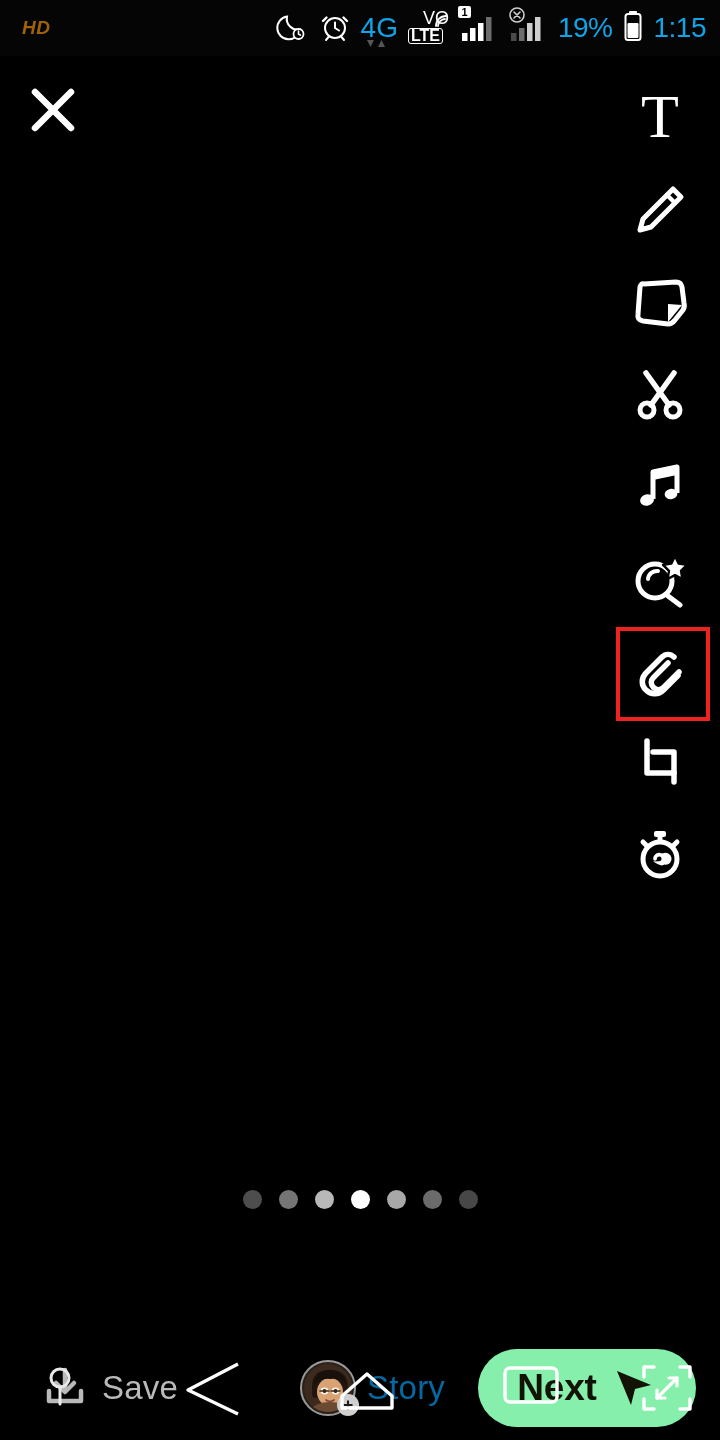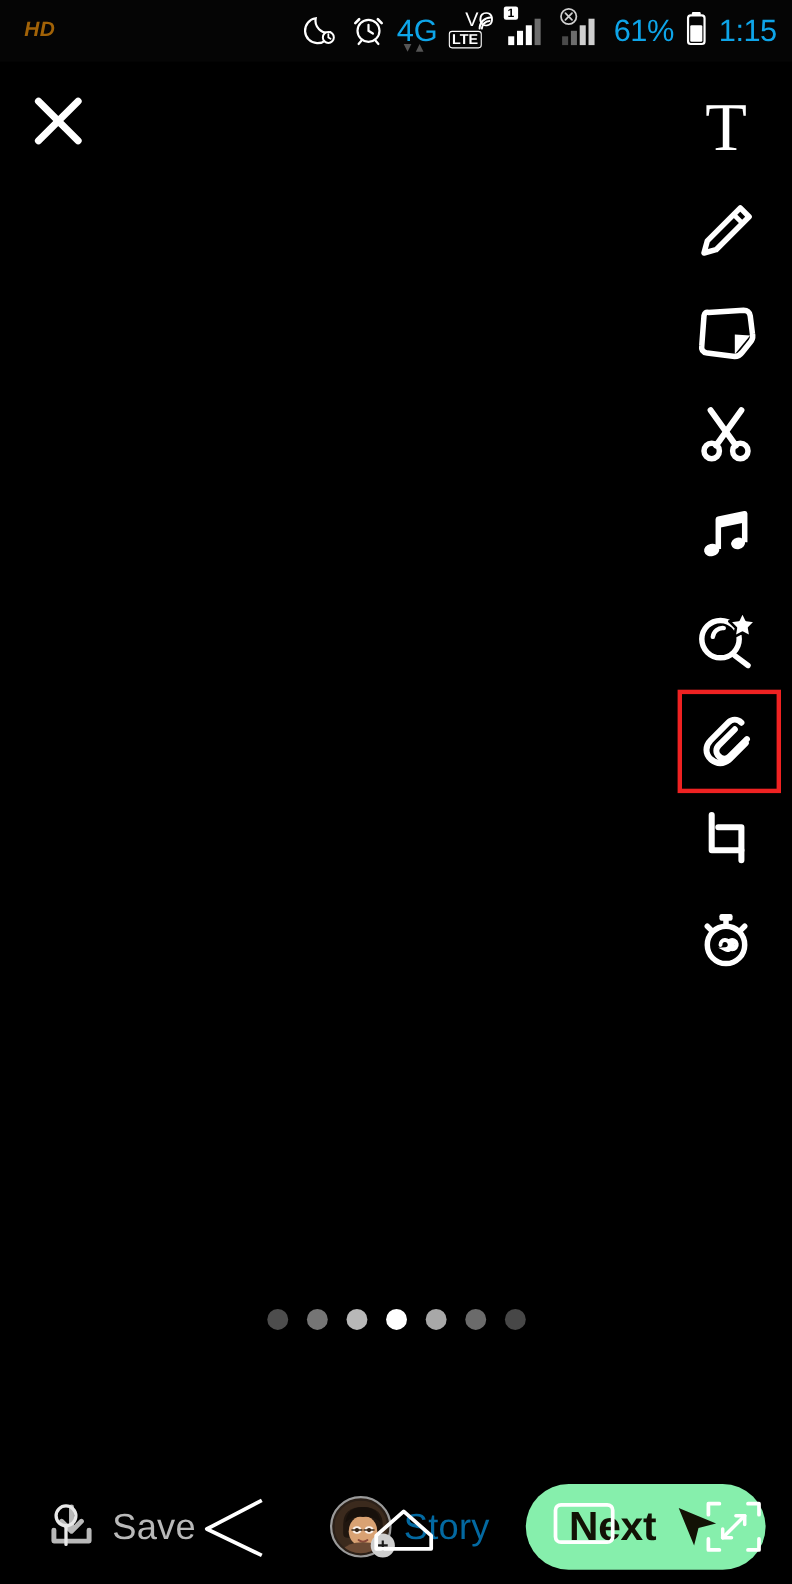--- a/index.html
+++ b/index.html
@@ -194,21 +194,21 @@
       <span class="sb-ic" style="position:relative;">
         <span class="sb-txt" style="font-size:28px;">4G</span>
         <svg width="30" height="10" viewBox="0 0 30 10" style="position:absolute;left:2px;bottom:-7px;">
           <path d="M4 1 L11 1 L7.5 8 Z" fill="#555"></path>
           <path d="M15 8 L22 8 L18.5 1 Z" fill="#555"></path>
         </svg>
       </span>
 
       <span class="sb-ic" style="position:relative;width:44px;height:36px;">
         <span style="position:absolute;left:16px;top:-1px;color:#fff;font-size:18px;font-weight:normal;line-height:1;">VO</span>
-        <span style="position:absolute;left:1px;top:18px;color:#fff;font-size:13px;font-weight:bold;line-height:14px;border:1.6px solid #fff;border-radius:3px;padding:0 2px;">LTE</span>
+        <span style="position:absolute;left:1px;top:18px;color:#fff;font-size:16px;font-weight:bold;line-height:14px;border:1.6px solid #fff;border-radius:3px;padding:0 2px;">LTE</span>
         <svg width="18" height="22" viewBox="0 0 18 22" style="position:absolute;right:-1px;top:-2px;">
           <path d="M2 18A10 10 0 0 1 12 8" fill="none" stroke="#fff" stroke-width="1.8" stroke-linecap="round"></path>
           <path d="M4 18A7.5 7.5 0 0 1 11 11" fill="none" stroke="#fff" stroke-width="1.8" stroke-linecap="round"></path>
         </svg>
       </span>
 
       <span class="sig-wrap">
         <span class="sig-badge">1</span>
         <svg width="40" height="34" viewBox="0 0 40 34">
           <rect x="2" y="24" width="5.5" height="8" fill="#fff"></rect>
@@ -224,21 +224,21 @@
           <path d="M6 6l6 6M12 6l-6 6" stroke="#cfcfcf" stroke-width="1.6" stroke-linecap="round"></path>
         </svg>
         <svg width="40" height="34" viewBox="0 0 40 34">
           <rect x="2" y="24" width="5.5" height="8" fill="#4a4a4a"></rect>
           <rect x="10" y="19" width="5.5" height="13" fill="#6d6d6d"></rect>
           <rect x="18" y="14" width="5.5" height="18" fill="#cfcfcf"></rect>
           <rect x="26" y="8" width="5.5" height="24" fill="#cfcfcf"></rect>
         </svg>
       </span>
 
-      <span id="battery-pct" class="sb-txt">61%</span>
+      <span id="battery-pct" class="sb-txt">19%</span>
 
       <span class="sb-ic">
         <svg width="22" height="34" viewBox="0 0 22 34">
           <rect x="7" y="2" width="8" height="3" rx="1" fill="#fff"></rect>
           <rect x="3.5" y="5" width="15" height="26" rx="2.5" fill="none" stroke="#fff" stroke-width="2"></rect>
           <rect x="5.5" y="14" width="11" height="15" rx="1.2" fill="#fff"></rect>
         </svg>
       </span>
 
       <span id="status-time" class="sb-txt">1:15</span>

